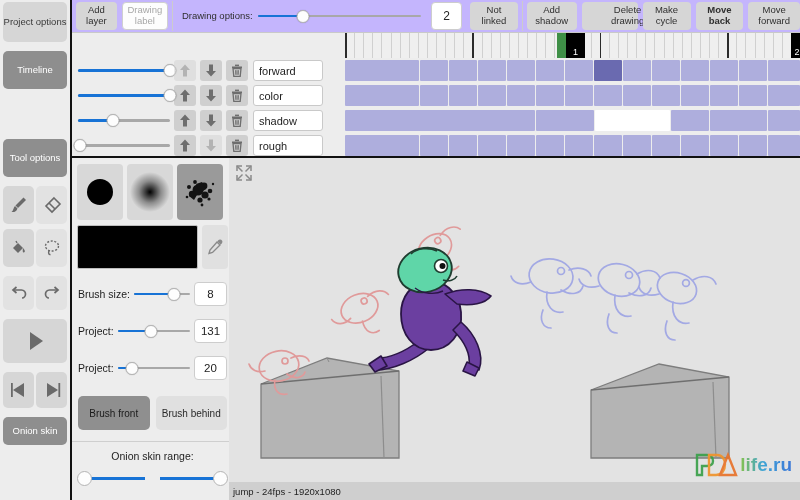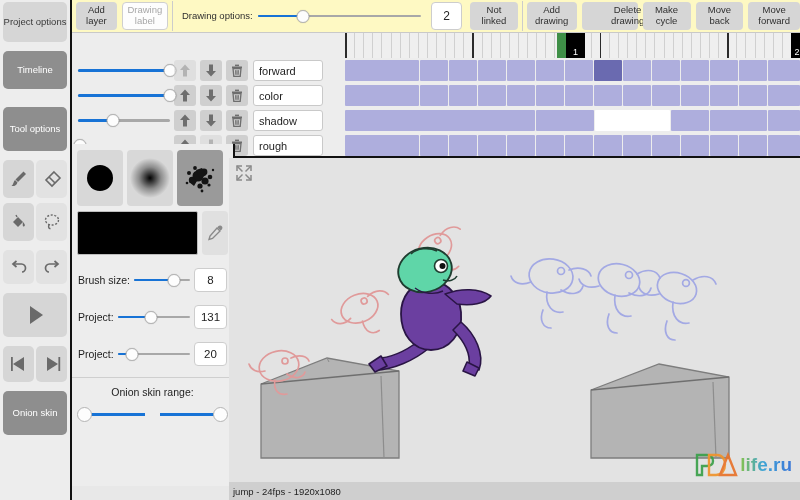--- a/index.html
+++ b/index.html
@@ -44,21 +44,21 @@
     display: flex; align-items: center; justify-content: center;
     cursor: pointer;
   }
   .icon-btn.light { background: #e2e2e2; }
   .icon-btn svg { display: block; }
 
   
   .toolbar {
     position: absolute; left: 72px; top: 0;
     width: 728px; height: 33px;
-    background: #fef9c3;
+    background: #c4b5fd;
     display: flex; align-items: center;
     padding-left: 4px;
     border-bottom: 1px solid #c9c9c9;
   }
   .tb-btn {
     background: #d6d6d6; border-radius: 4px;
     font-size: 9.5px; color: #2f2f2f;
     text-align: center; line-height: 1.15;
     display: flex; align-items: center; justify-content: center;
     height: 28px; cursor: pointer; user-select: none;
@@ -150,21 +150,21 @@
   }
   .cell {
     position: absolute; top: 1.5px; height: 21px;
     background: #aeaedd; border-radius: 1px;
   }
   .cell.sel { background: #6a6ab0; }
   .cell.empty { background: #ffffff; }
 
   
   .toolpanel {
-    position: absolute; left: 72px; top: 144px;
+    position: absolute; left: 72px; top: 158px;
     width: 163px; height: 342px;
     background: #ededed;
     border-right: 2px solid #111;
   }
   .brush-presets { display: flex; gap: 4px; padding: 6px 5px 0 5px; }
   .preset {
     width: 46px; height: 56px; border-radius: 4px;
     background: #d8d8d8;
     display: flex; align-items: center; justify-content: center;
     cursor: pointer; overflow: hidden;
@@ -247,21 +247,21 @@
     <div class="sb-btn wide" style="height:40px;">
       <span>Project
 options</span>
     </div>
     <div class="sb-gap-lg"></div>
     <div class="sb-btn wide dark" style="height:38px;">
       <span>Timeline</span>
     </div>
     <div class="sb-gap-lg"></div>
     <div class="sb-gap-lg"></div>
-    <div class="sb-btn wide dark" style="height:44px;">
+    <div class="sb-btn wide dark" style="height:38px;margin-top:32px;">
       <span>Tool options</span>
     </div>
     <div class="sb-gap-lg"></div>
 
     <div class="sb-row">
       <div class="icon-btn half" style="width:31px;height:38px;">
         <svg width="20" height="20" viewBox="0 0 20 20">
           <path d="M14.5 2.5 L17 5 L9 13 L6.5 10.5 Z" fill="#6a6a6a"></path>
           <path d="M6 11 C4.5 12.5 4.5 15.5 2.5 17 C5 17.5 7.5 16.5 8.5 13.5 Z" fill="#6a6a6a"></path>
         </svg>
@@ -319,21 +319,21 @@
         </svg>
       </div>
       <div class="icon-btn half" style="width:31px;height:36px;">
         <svg width="22" height="20" viewBox="0 0 22 20">
           <path d="M6 3 L17 10 L6 17 Z" fill="#6a6a6a"></path>
           <rect x="17.4" y="3" width="1.8" height="14" fill="#6a6a6a"></rect>
         </svg>
       </div>
     </div>
     <div class="sb-gap-lg"></div>
-    <div class="sb-btn wide dark" style="height:44px;">
+    <div class="sb-btn wide dark" style="height:28px;">
       <span>Onion skin</span>
     </div>
   </div>
 
   <div class="toolbar">
     <div class="tb-btn" style="width:44px;">
       <span>Add
 layer</span>
     </div>
     <div class="tb-btn outline" style="width:50px;margin-left:5px;">
@@ -349,31 +349,31 @@
       <div class="knob" id="dd-knob" style="left: 28%;"></div>
     </div>
     <div class="num-box" style="margin-left:10px;">2</div>
     <div class="tb-btn" style="width:52px;margin-left:8px;">
       <span>Not
 linked</span>
     </div>
     <div class="tb-sep"></div>
     <div class="tb-btn" style="width:54px;">
       <span>Add
-drawing</span>
+shadow</span>
     </div>
     <div class="tb-btn" style="width:56px;margin-left:5px;padding-left:40px;">
       <span>Delete
 drawing</span>
     </div>
     <div class="tb-btn" style="width:52px;margin-left:5px;">
       <span>Make
 cycle</span>
     </div>
-    <div class="tb-btn" style="width:52px;margin-left:5px;">
+    <div class="tb-btn" style="width:52px;margin-left:5px;font-weight:bold;">
       <span>Move
 back</span>
     </div>
     <div class="tb-btn" style="width:56px;margin-left:5px;">
       <span>Move
 forward</span>
     </div>
   </div>
 
   <div class="timeline-wrap">
@@ -674,20 +674,28 @@
           <span class="param-label">Project:</span>
           <div class="param-slider slider">
             <div class="track"></div>
             <div class="fill" style="width: 20%;"></div>
             <div class="knob" style="left: 20%;"></div>
           </div>
           <div class="param-box">20</div>
         </div>
       </div>
 
+    <div class="bb-row">
+      <div class="bb-btn active">
+        <span>Brush front</span>
+      </div>
+      <div class="bb-btn">
+        <span>Brush behind</span>
+      </div>
+    </div>
 
     <div class="onion-sec">
       <div class="onion-title">Onion skin range:</div>
       <div class="onion-slider">
         <div class="ot"></div>
         <div class="gap" style="left:45%;width:10%;"></div>
         <div class="ok" id="onion-left" style="left: calc(3% - 7px);"></div>
         <div class="ok" id="onion-right" style="left: calc(97% - 8px);"></div>
       </div>
     </div>

